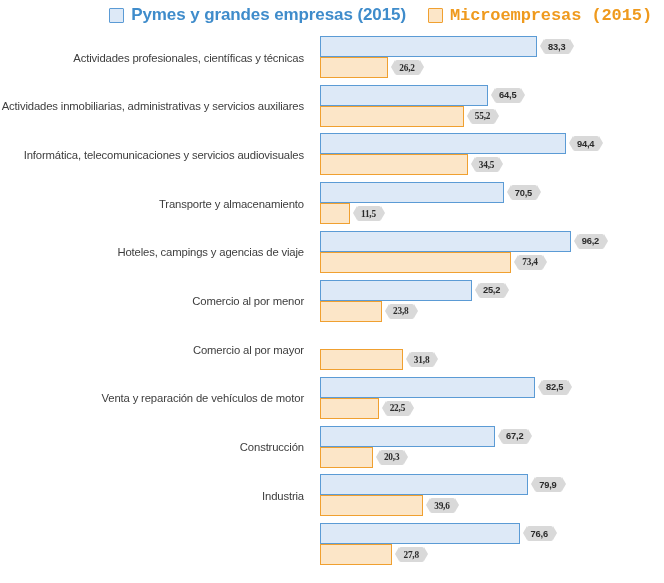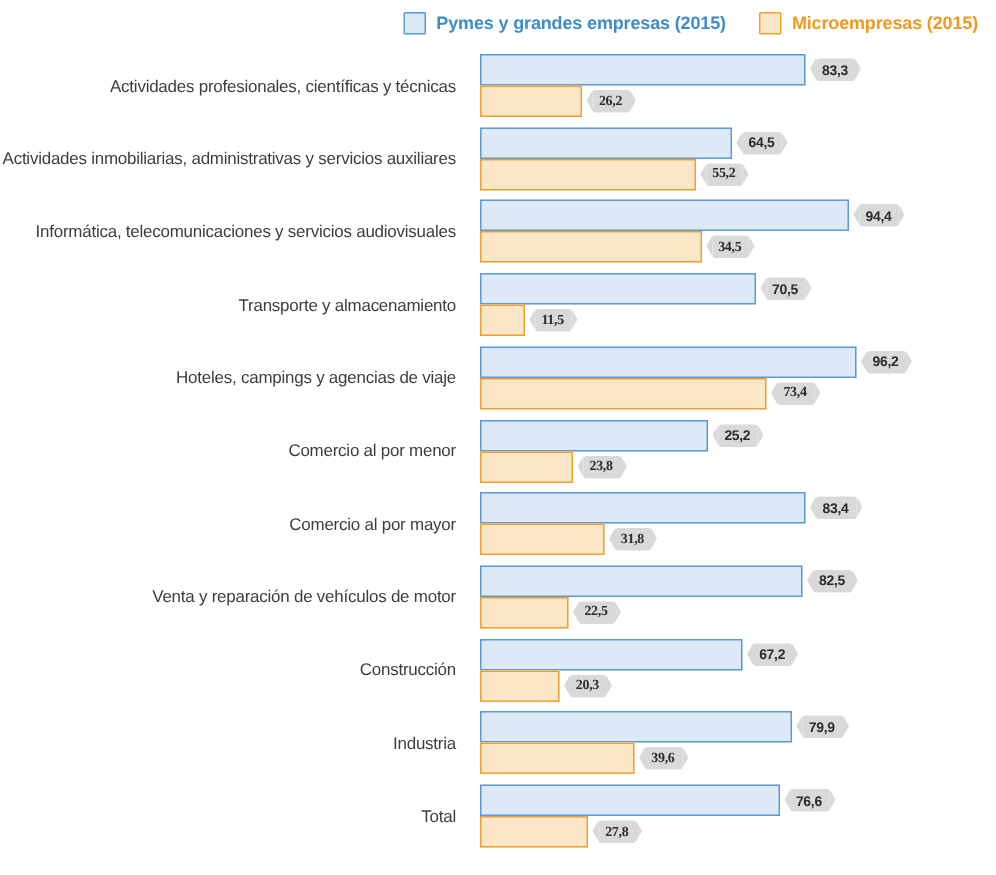--- a/index.html
+++ b/index.html
@@ -36,27 +36,27 @@
   }
   .legend-swatch.blue {
     background: #dde9f7;
     border: 1.6px solid #5b9bd5;
   }
   .legend-swatch.orange {
     background: #fce6c8;
     border: 1.6px solid #f0a030;
   }
   .legend-label {
-    font-size: 12px;
+    font-size: 17px;
     font-weight: bold;
     letter-spacing: -0.1px;
     white-space: nowrap;
   }
   .legend-label.blue  { color: #3f8ccb; }
-  .legend-label.orange{ color: #ef9a1e; }
+  .legend-label.orange{ color: #ef9a1e; font-family: Liberation Mono, monospace; }
 
   
   #plot {
     position: absolute;
     left: 0; top: 30px;
     width: 664px; height: 553px;
   }
   .row-group {
     position: absolute;
     left: 0;
@@ -229,24 +229,20 @@
         </div>
         <div class="bar-line orange">
           <div class="bar orange" style="width: 62.0228px;"></div>
           <div class="callout">23,8</div>
         </div>
       </div>
     </div>
     <div class="row-group" style="top: 298.2px;">
       <div class="cat-label">Comercio al por mayor</div>
       <div class="bars">
-        <div class="bar-line blue">
-          <div class="bar blue" style="width: 217.34px;"></div>
-          <div class="callout">83,4</div>
-        </div>
         <div class="bar-line orange">
           <div class="bar orange" style="width: 82.8708px;"></div>
           <div class="callout">31,8</div>
         </div>
       </div>
     </div>
     <div class="row-group" style="top: 346.9px;">
       <div class="cat-label">Venta y reparación de vehículos de motor</div>
       <div class="bars">
         <div class="bar-line blue">
@@ -279,21 +275,20 @@
           <div class="bar blue" style="width: 208.219px;"></div>
           <div class="callout">79,9</div>
         </div>
         <div class="bar-line orange">
           <div class="bar orange" style="width: 103.198px;"></div>
           <div class="callout">39,6</div>
         </div>
       </div>
     </div>
     <div class="row-group" style="top: 493px;">
-      <div class="cat-label">Total</div>
       <div class="bars">
         <div class="bar-line blue">
           <div class="bar blue" style="width: 199.62px;"></div>
           <div class="callout">76,6</div>
         </div>
         <div class="bar-line orange">
           <div class="bar orange" style="width: 72.4468px;"></div>
           <div class="callout">27,8</div>
         </div>
       </div>

